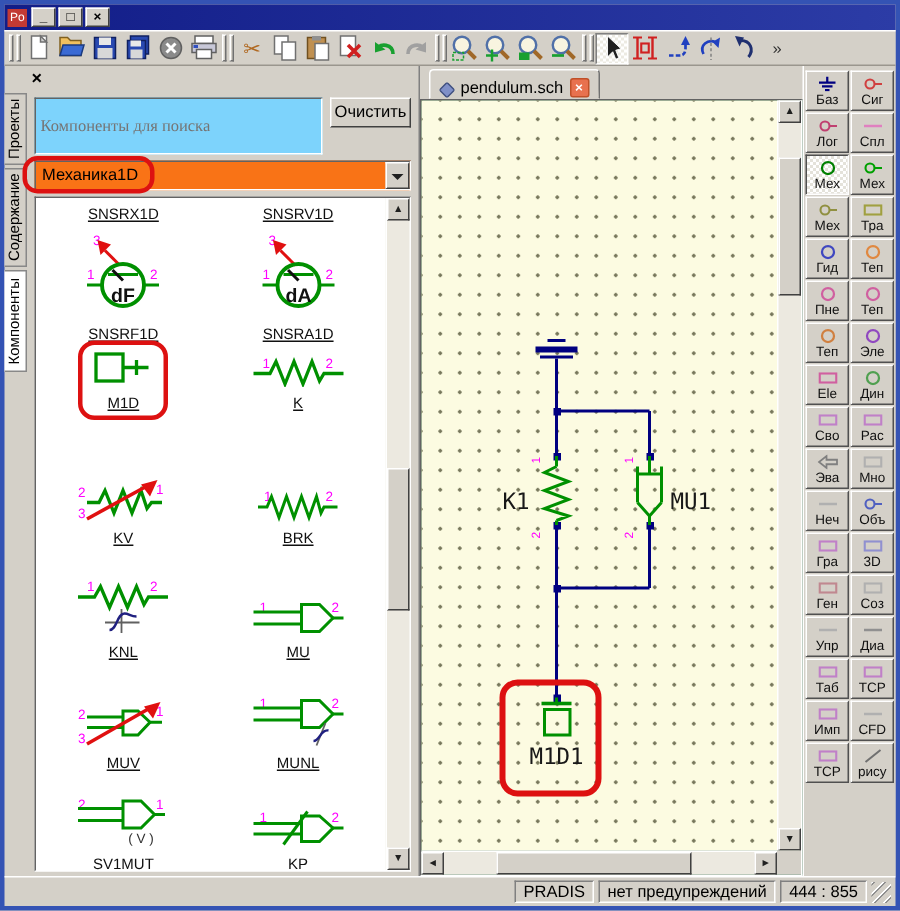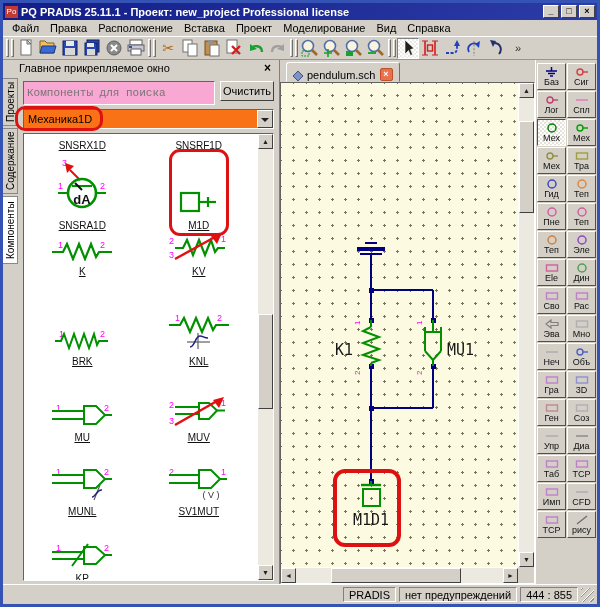--- a/index.html
+++ b/index.html
@@ -28,21 +28,21 @@
   .panel-close{font-size:12px;font-weight:bold;padding:0 2px;cursor:default;}
   .panel-body{flex:1;display:flex;min-height:0;}
   .side-tabs{flex:0 0 15px;display:flex;flex-direction:column;gap:2px;padding-top:2px;}
   .side-tab{writing-mode:vertical-rl;transform:rotate(180deg);font-size:10px;display:flex;align-items:center;justify-content:center;background:#D4D0C8;border:1px solid #888;border-right:none;color:#000;}
   .side-tab:nth-child(1){height:48px;}
   .side-tab:nth-child(2){height:66px;}
   .side-tab:nth-child(3){height:68px;}
   .side-tab.active{background:#FFFFFF;}
   .panel-content{flex:1;display:flex;flex-direction:column;min-width:0;padding:3px;position:relative;}
   .search-row{display:flex;gap:5px;margin:2px 2px 4px 2px;}
-  .search-input{flex:1;height:24px;border:1px solid;border-color:#636363 #fff #fff #636363;background:#f9a8d4;font-size:11px;padding:0 3px;font-family:Liberation Mono, monospace;min-width:0;}
+  .search-input{flex:1;height:38px;border:1px solid;border-color:#636363 #fff #fff #636363;background:#7dd3fc;font-size:11px;padding:0 3px;font-family:Liberation Serif, serif;min-width:0;}
   .clear-btn{flex:0 0 54px;height:20px;font-size:11px;background:#D4D0C8;border:1px solid;border-color:#fff #404040 #404040 #fff;font-family:inherit;padding:0;color:#000;}
   .category-row{position:relative;margin:0 2px 4px 2px;height:20px;}
   .combo{display:flex;height:20px;border:1px solid;border-color:#636363 #fff #fff #636363;background:#f97316;align-items:center;}
   .combo-text{flex:1;font-size:11px;padding:0 4px;color:#000;}
   .combo-btn{flex:0 0 16px;height:18px;background:#D4D0C8;border:1px solid;border-color:#fff #404040 #404040 #fff;position:relative;}
   .combo-btn::after{content:"";position:absolute;left:3px;top:7px;border:4px solid transparent;border-top-color:#202020;}
   .annot{position:absolute;border:3px solid #DD1111;border-radius:10px;pointer-events:none;z-index:5;}
   #annot-dropdown{left:-8px;top:-3px;width:88px;height:25px;}
   .list-wrap{flex:1;position:relative;min-height:0;border:1px solid;border-color:#636363 #fff #fff #636363;background:#fff;margin:0 2px;}
   .component-list{position:absolute;inset:0 16px 0 0;overflow:hidden;display:grid;grid-template-columns:1fr 1fr;grid-template-rows:20px 80px 46px 90px 76px 74px 67px;}
@@ -84,38 +84,27 @@
   .sb-box{height:15px;border:1px solid;border-color:#808080 #fff #fff #808080;font-size:11px;padding:0 5px;display:flex;align-items:center;color:#000;white-space:nowrap;}
   .sb-grip{width:13px;height:14px;background:repeating-linear-gradient(135deg,#fff 0 1px,#909090 1px 2px,transparent 2px 5px);}
 </style>
 </head>
 <body>
 
 <div class="window">
 
   <div class="titlebar">
     <span class="app-icon">Po</span>
-    <span class="title-text">PQ PRADIS 25.11.1 - Проект: new_project Professional license</span>
     <span class="win-controls">
       <button class="winbtn">_</button>
       <button class="winbtn">□</button>
       <button class="winbtn">×</button>
     </span>
   </div>
 
-  <div class="menubar" id="menubar">
-      <span class="menu-item">Файл</span>
-      <span class="menu-item">Правка</span>
-      <span class="menu-item">Расположение</span>
-      <span class="menu-item">Вставка</span>
-      <span class="menu-item">Проект</span>
-      <span class="menu-item">Моделирование</span>
-      <span class="menu-item">Вид</span>
-      <span class="menu-item">Справка</span>
-    </div>
 
   <div class="toolbar" id="toolbar">
       <span class="tb-grip"></span>
       <span class="tb-grip"></span>
       <button class="tb-btn">
         <svg width="20" height="20" viewBox="0 0 20 20">
           <rect x="5" y="2" width="10" height="15" fill="#fff" stroke="#707070"></rect>
           <path d="M11 2 L15 6 L11 6 Z" fill="#D0D0D0" stroke="#707070"></path>
         </svg>
       </button>
@@ -259,21 +248,20 @@
         <svg width="20" height="20" viewBox="0 0 20 20">
           <text x="10" y="14" text-anchor="middle" font-size="11" fill="#303030">»</text>
         </svg>
       </button>
     </div>
 
   <div class="main">
 
     <div class="left-panel">
       <div class="panel-header">
-        <span>Главное прикрепляемое окно</span>
         <span class="panel-close">×</span>
       </div>
       <div class="panel-body">
         <div class="side-tabs" id="side-tabs">
             <div class="side-tab">Проекты</div>
             <div class="side-tab">Содержание</div>
             <div class="side-tab active">Компоненты</div>
           </div>
         <div class="panel-content">
           <div class="search-row">
@@ -288,20 +276,27 @@
             <div class="annot" id="annot-dropdown"></div>
           </div>
           <div class="list-wrap">
             <div class="component-list" id="component-list">
                 <div class="comp-cell">
                   <span><svg width="44" height="16" viewBox="0 0 44 16">
                       <path d="M7 0 Q9 12 22 13 Q35 12 37 0" fill="none" stroke="#009000" stroke-width="2.4"></path>
                       <text x="22" y="11" text-anchor="middle" font-size="13" font-weight="bold" fill="#101010">dX</text>
                     </svg></span>
                   <span class="comp-label">SNSRX1D</span>
+                </div>
+                <div class="comp-cell">
+                  <span><svg width="44" height="16" viewBox="0 0 44 16">
+                      <path d="M7 0 Q9 12 22 13 Q35 12 37 0" fill="none" stroke="#009000" stroke-width="2.4"></path>
+                      <text x="22" y="11" text-anchor="middle" font-size="13" font-weight="bold" fill="#101010">dV</text>
+                    </svg></span>
+                  <span class="comp-label">SNSRV1D</span>
                 </div>
                 <div class="comp-cell">
                   <span><svg width="50" height="58" viewBox="0 0 50 58">
                       <text x="5" y="9" font-size="9" fill="#FF00FF">3</text>
                       <line x1="13" y1="13" x2="23" y2="23" stroke="#E01010" stroke-width="2"></line>
                       <path d="M8 6 L17 9 L10 16 Z" fill="#E01010"></path>
                       <line x1="1" y1="36" x2="11" y2="36" stroke="#009000" stroke-width="2"></line>
                       <line x1="39" y1="36" x2="49" y2="36" stroke="#009000" stroke-width="2"></line>
                       <text x="1" y="32" font-size="9" fill="#FF00FF">1</text>
                       <text x="43" y="32" font-size="9" fill="#FF00FF">2</text>

